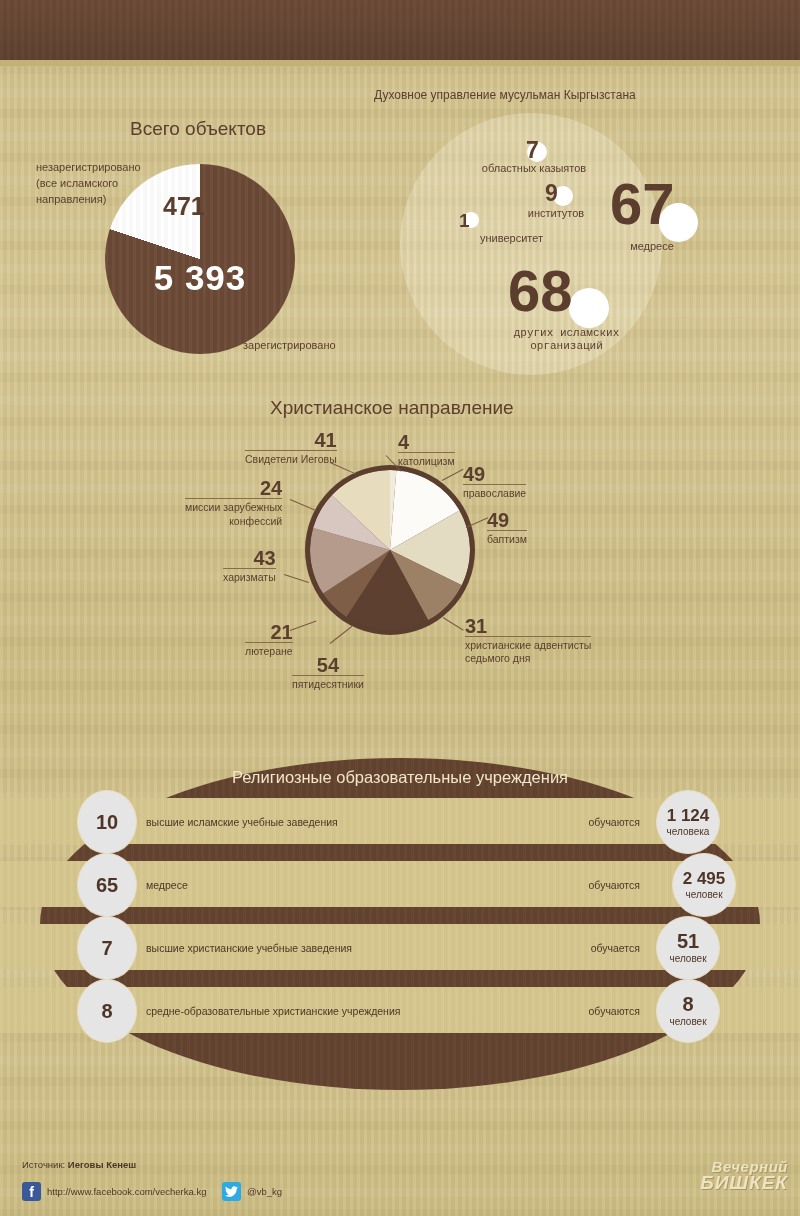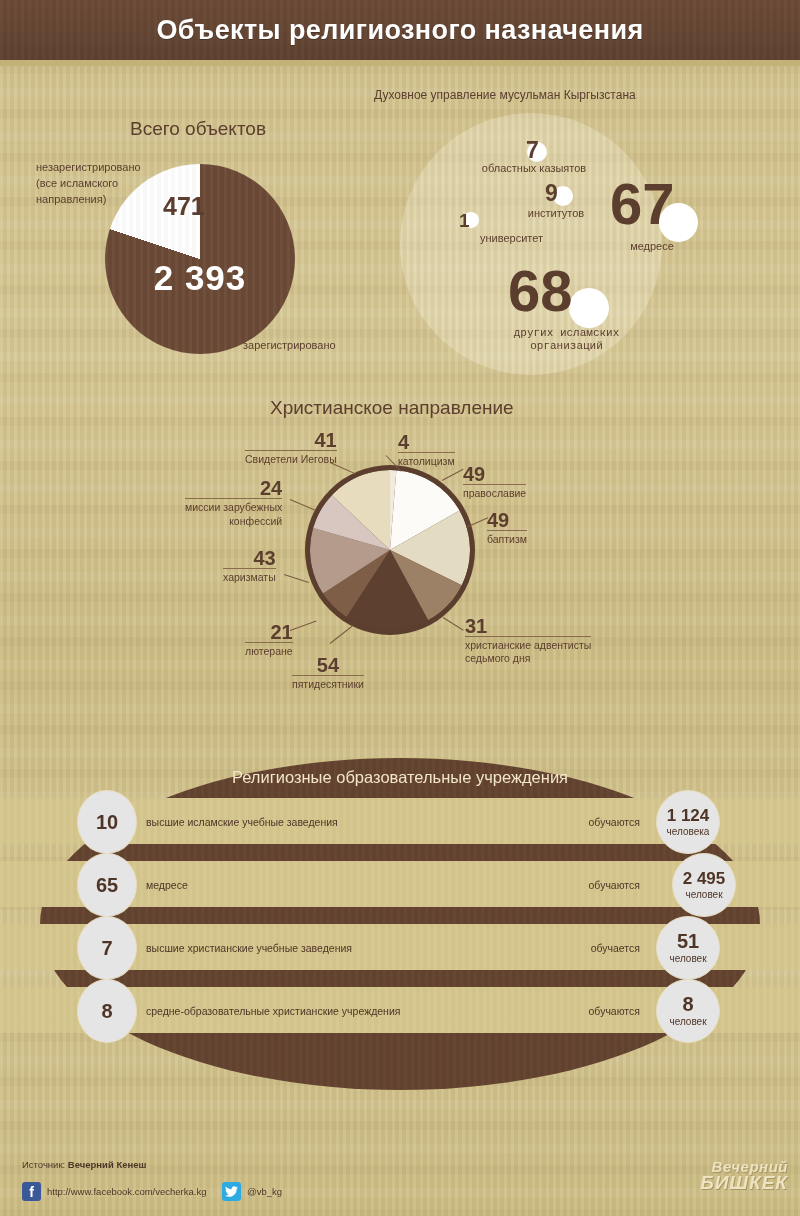--- a/index.html
+++ b/index.html
@@ -109,33 +109,32 @@
 </style>
 </head>
 <body>
 
 <div id="bg">
     <div class="vstripe"></div>
   </div>
 
 <div id="header">
   <div class="vstripe"></div>
-  <div id="title">Объекты религиозного назначения</div>
 </div>
 <div id="headerline"></div>
 
 <div class="sect-title" style="left:130px;top:118px;">Всего объектов</div>
 
 <div id="pie1wrap">
   <div id="pie1">
       <div class="vstripe"></div>
     </div>
 </div>
 <div id="p1-small" style="position:absolute;left:163px;top:192px;">471</div>
-<div id="p1-big" style="position:absolute;left:105px;top:258px;width:190px;text-align:center;">2 393</div>
+<div id="p1-big" style="position:absolute;left:105px;top:258px;width:190px;text-align:center;">5 393</div>
 <div id="p1-leftcap" style="left: 36px; top: 160px; white-space: pre-line;">незарегистрировано
 (все исламского
 направления)</div>
 <div id="p1-botcap">зарегистрировано</div>
 
 <div class="sect-title" style="left:374px;top:88px;font-size:12px;">Духовное управление мусульман Кыргызстана</div>
 <div id="dumcircle">
     <div class="vstripe"></div>
   </div>
 
@@ -287,21 +286,21 @@
 </div>
 <div class="edu-label" style="left:146px;top:1005px;">средне-образовательные христианские учреждения</div>
 <div class="edu-right" style="left:530px;top:1005px;width:110px;">обучаются</div>
 <div class="edu-circleR" style="left:656px;top:979px;">
   <span class="ec-num">8</span>
   <span class="ec-unit">человек</span>
 </div>
 
 <div id="footer">
   <div id="src">
-    <span>Источник: </span><b>Вечерний Кенеш</b>
+    <span>Источник: </span><b>Иеговы Кенеш</b>
   </div>
   <div id="fb">f</div>
   <div id="fburl">http://www.facebook.com/vecherka.kg</div>
   <div id="tw">
     <svg width="13" height="11" viewBox="0 0 24 20">
       <path fill="#fff" d="M24 2.6c-.9.4-1.8.7-2.8.8 1-.6 1.8-1.6 2.2-2.7-.9.6-2 1-3.1 1.2A4.9 4.9 0 0 0 11.9 5c0 .4 0 .8.1 1.1C8 5.9 4.2 4 1.7.9 1.2 1.7 1 2.6 1 3.5c0 1.7.9 3.2 2.2 4.1-.8 0-1.6-.2-2.2-.6 0 2.4 1.7 4.4 3.9 4.8-.4.1-.8.2-1.3.2-.3 0-.6 0-.9-.1.6 2 2.4 3.4 4.6 3.4A9.9 9.9 0 0 1 0 17.5a14 14 0 0 0 7.5 2.2c9.1 0 14-7.5 14-14v-.6c1-.7 1.8-1.6 2.5-2.5z"></path>
     </svg>
   </div>
   <div id="twh">@vb_kg</div>
 </div>

